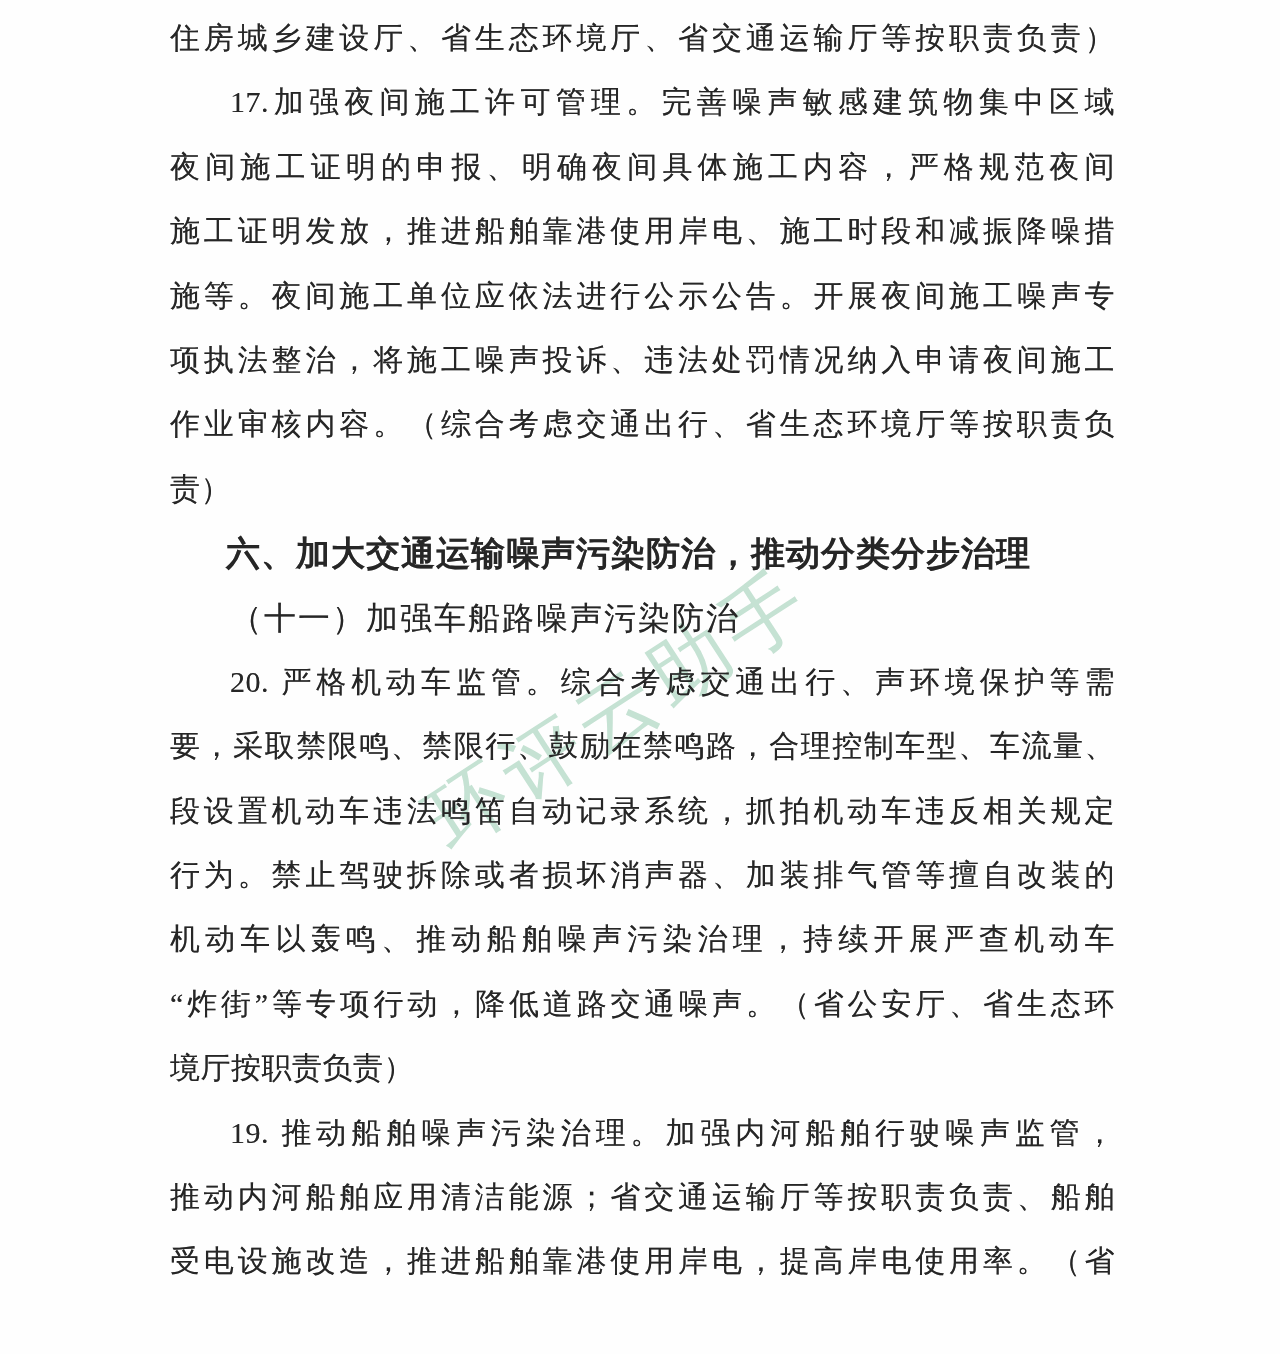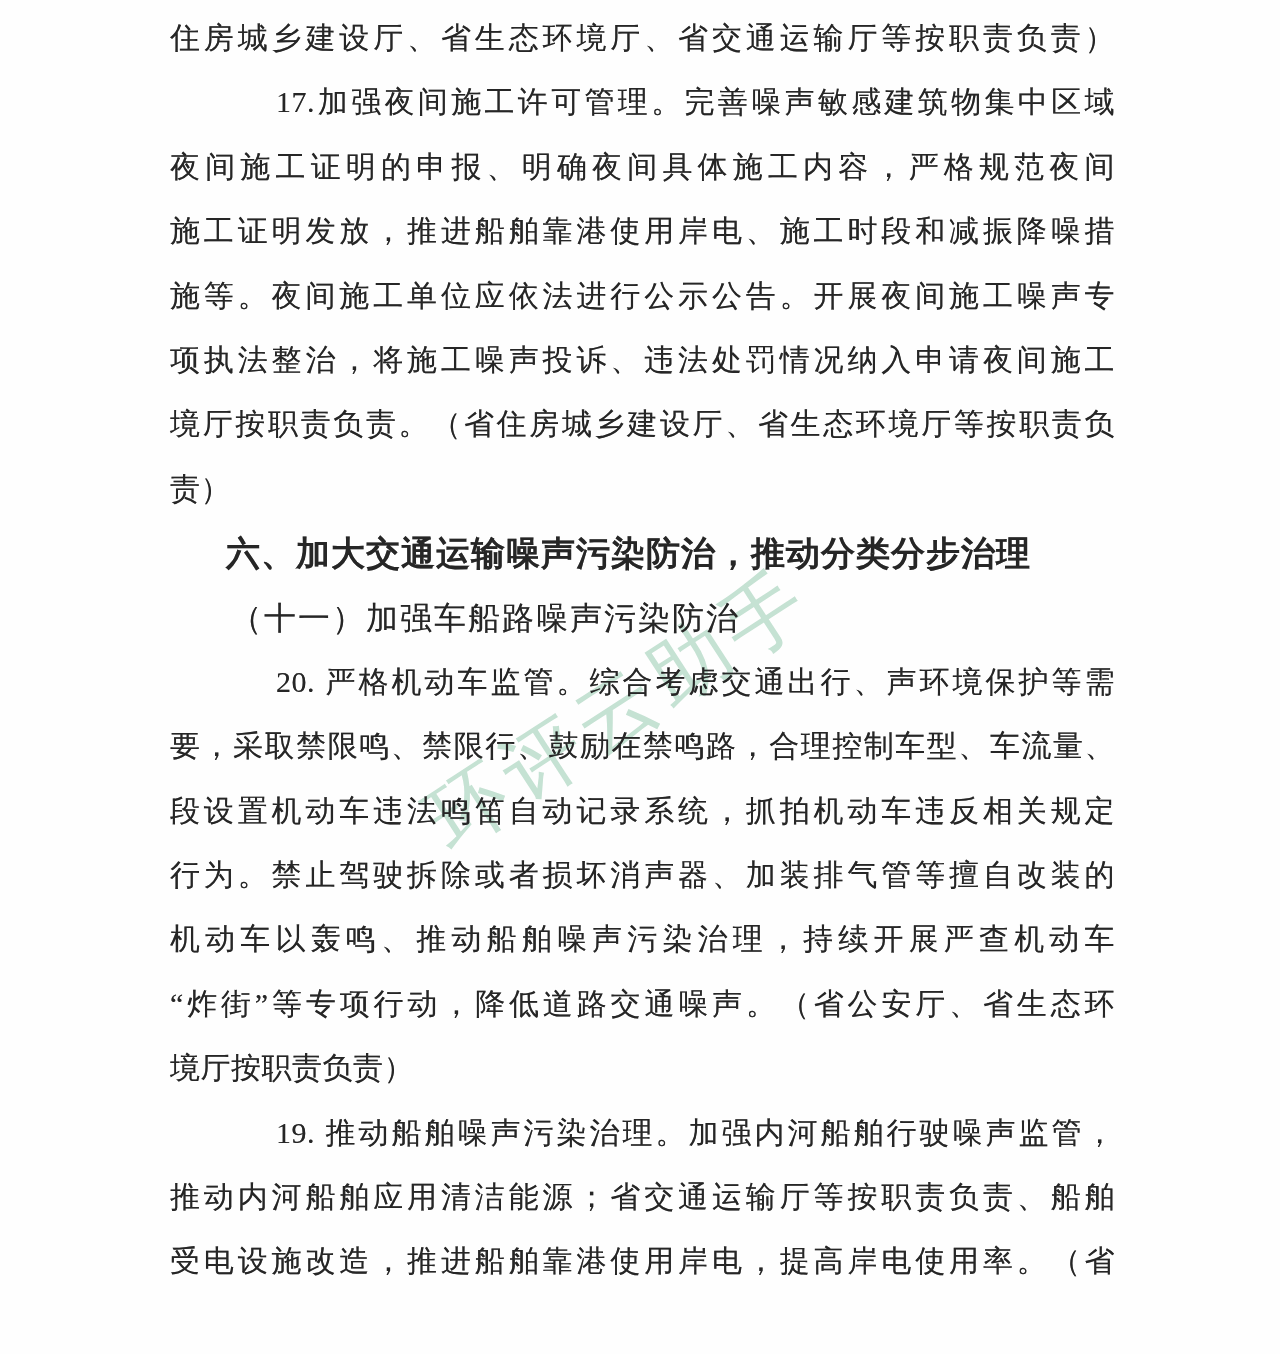--- a/index.html
+++ b/index.html
@@ -31,21 +31,20 @@
     text-shadow: 0 0 0.6px rgba(40,40,40,0.55);
   }
   .jfull {
     white-space: normal;
     text-align: justify;
     text-align-last: justify;
     text-justify: inter-character;
   }
   .indent {
     text-indent: 60px;
-    margin-left: 46px;
   }
   .heading {
     font-family: "Liberation Sans", "DejaVu Sans", sans-serif;
     font-weight: bold;
     font-size: 34px;
     text-indent: 56px;
     letter-spacing: 1px;
   }
   .subheading {
     font-size: 32px;
@@ -72,21 +71,21 @@
 
 <div class="watermark">环评云助手</div>
 
 <div class="doc">
   <div class="line jfull">住房城乡建设厅、省生态环境厅、省交通运输厅等按职责负责）</div>
   <div class="line jfull indent">17.加强夜间施工许可管理。完善噪声敏感建筑物集中区域</div>
   <div class="line jfull">夜间施工证明的申报、明确夜间具体施工内容，严格规范夜间</div>
   <div class="line jfull">施工证明发放，推进船舶靠港使用岸电、施工时段和减振降噪措</div>
   <div class="line jfull">施等。夜间施工单位应依法进行公示公告。开展夜间施工噪声专</div>
   <div class="line jfull">项执法整治，将施工噪声投诉、违法处罚情况纳入申请夜间施工</div>
-  <div class="line jfull">境厅按职责负责。（省住房城乡建设厅、省生态环境厅等按职责负</div>
+  <div class="line jfull">作业审核内容。（综合考虑交通出行、省生态环境厅等按职责负</div>
   <div class="line">责）</div>
   <div class="line heading">六、加大交通运输噪声污染防治，推动分类分步治理</div>
   <div class="line subheading">（十一）加强车船路噪声污染防治</div>
   <div class="line jfull indent">20. 严格机动车监管。综合考虑交通出行、声环境保护等需</div>
   <div class="line jfull">要，采取禁限鸣、禁限行、鼓励在禁鸣路，合理控制车型、车流量、</div>
   <div class="line jfull">段设置机动车违法鸣笛自动记录系统，抓拍机动车违反相关规定</div>
   <div class="line jfull">行为。禁止驾驶拆除或者损坏消声器、加装排气管等擅自改装的</div>
   <div class="line jfull">机动车以轰鸣、推动船舶噪声污染治理，持续开展严查机动车</div>
   <div class="line jfull">“炸街”等专项行动，降低道路交通噪声。（省公安厅、省生态环</div>
   <div class="line">境厅按职责负责）</div>

